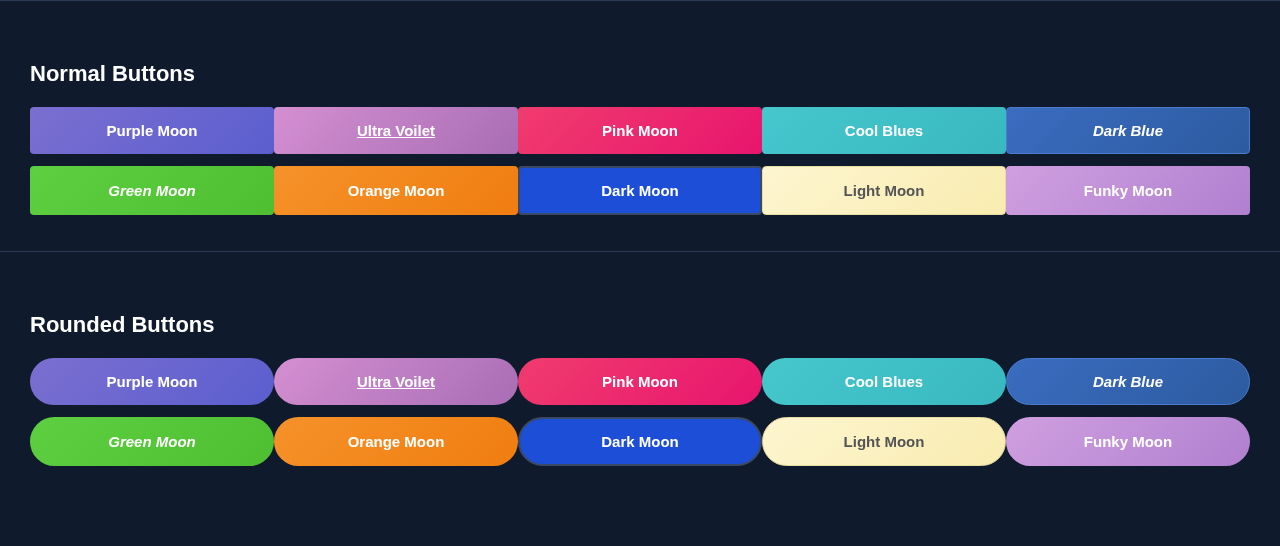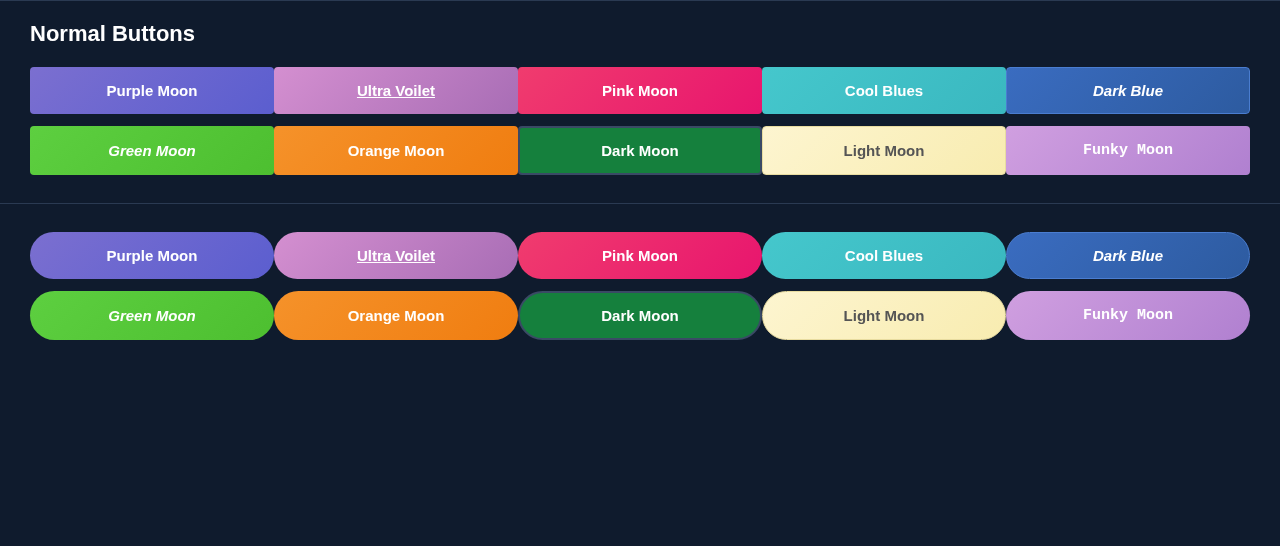--- a/index.html
+++ b/index.html
@@ -11,21 +11,22 @@
       min-height: 546px;
       padding: 0;
     }
 
     .top-line {
       border-top: 1px solid #2a3a52;
       margin-bottom: 0;
     }
 
     .section {
-      padding: 20px 30px;
+      padding: 28px 30px;
+      margin-top: 32px;
     }
 
     .section-title {
       font-size: 22px;
       font-weight: 700;
       margin-bottom: 20px;
       color: #ffffff;
     }
 
     .button-grid {
@@ -86,36 +87,35 @@
       color: #fff;
       font-style: italic;
     }
 
     .btn-orange-moon {
       background: linear-gradient(135deg, #f5922a, #f07d10);
       color: #fff;
     }
 
     .btn-dark-moon {
-      background: #15803d;
+      background: #1d4ed8;
       color: #fff;
       border: 2px solid #3a4a65;
     }
 
     .btn-light-moon {
       background: linear-gradient(135deg, #fdf5d0, #f8ecb0);
       color: #555;
       border: 1px solid #e8dca0;
       text-align: center;
     }
 
     .btn-funky-moon {
       background: linear-gradient(135deg, #d09fe0, #b080d0);
       color: #fff;
-      font-family: Liberation Mono, monospace;
     }
 
     .divider {
       border: none;
       border-top: 1px solid #2a3a52;
       margin: 8px 0;
     }
   </style>
 </head>
 <body>
@@ -136,20 +136,21 @@
       <button class="btn btn-normal btn-orange-moon">Orange Moon</button>
       <button class="btn btn-normal btn-dark-moon">Dark Moon</button>
       <button class="btn btn-normal btn-light-moon">Light Moon</button>
       <button class="btn btn-normal btn-funky-moon">Funky Moon</button>
     </div>
 </div>
 
 <hr class="divider">
 
 <div class="section">
+  <h2 class="section-title">Rounded Buttons</h2>
   <div class="button-grid" id="rounded-row1">
       <button class="btn btn-rounded btn-purple-moon">Purple Moon</button>
       <button class="btn btn-rounded btn-ultra-violet">Ultra Voilet</button>
       <button class="btn btn-rounded btn-pink-moon">Pink Moon</button>
       <button class="btn btn-rounded btn-cool-blues">Cool Blues</button>
       <button class="btn btn-rounded btn-dark-blue">Dark Blue</button>
     </div>
   <div class="button-grid" style="margin-top: 12px;" id="rounded-row2">
       <button class="btn btn-rounded btn-green-moon">Green Moon</button>
       <button class="btn btn-rounded btn-orange-moon">Orange Moon</button>

